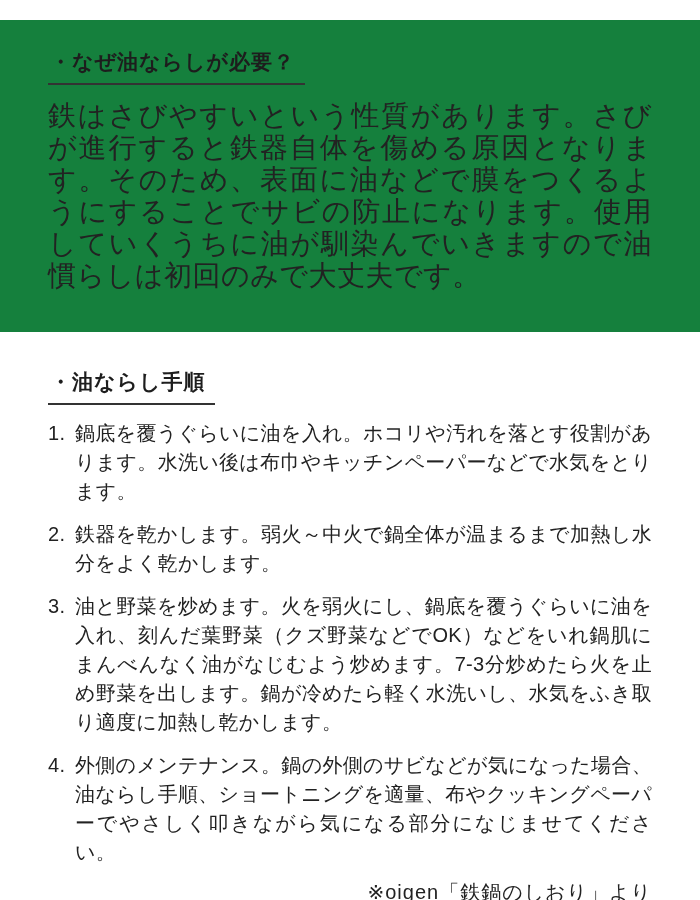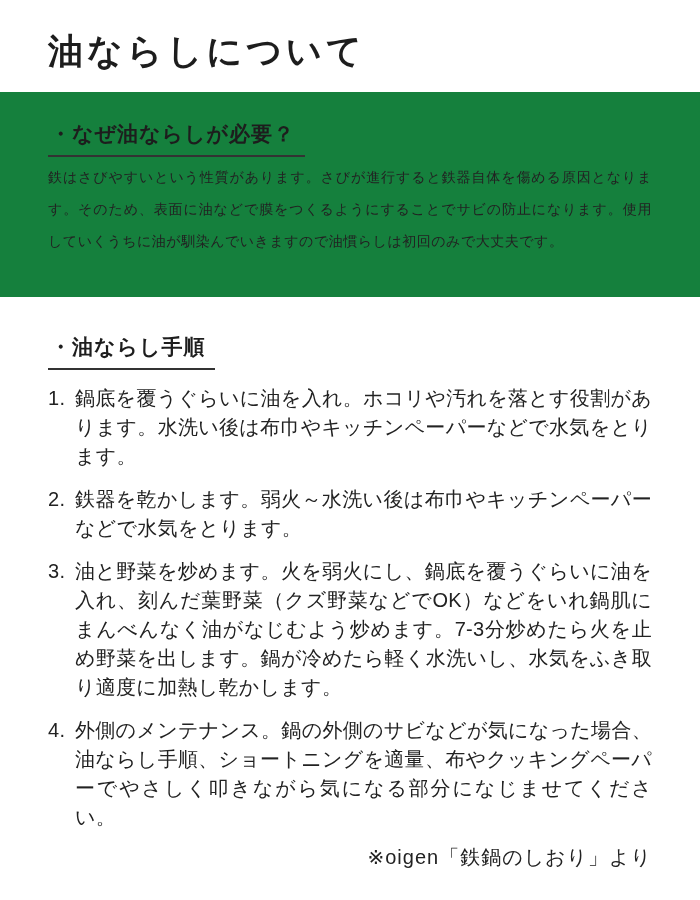--- a/index.html
+++ b/index.html
@@ -32,22 +32,22 @@
     .section-heading {
       display: inline-block;
       font-size: 21px;
       font-weight: bold;
       letter-spacing: 1px;
       color: #1d1d1d;
       border-bottom: 2px solid #333333;
       padding: 0 10px 7px 2px;
     }
     .pink-box .body-text {
-      margin-top: 4px;
-      font-size: 14px;
+      margin-top: 15px;
+      font-size: 28px;
       line-height: 32px;
       letter-spacing: 0.5px;
       color: #222222;
       text-align: justify;
     }
     .steps-section {
       padding: 36px 48px 0 48px;
       background: #ffffff;
     }
     .steps-list {
@@ -76,38 +76,37 @@
       font-size: 20px;
       letter-spacing: 1px;
       color: #222222;
     }
   </style>
 </head>
 <body>
 
 <div class="page">
 
-  <h1 class="page-title">油ならしについて</h1>
 
   <section class="pink-box">
     <h2 class="section-heading">・なぜ油ならしが必要？</h2>
     <p class="body-text">鉄はさびやすいという性質があります。さびが進行すると鉄器自体を傷める原因となります。そのため、表面に油などで膜をつくるようにすることでサビの防止になります。使用していくうちに油が馴染んでいきますので油慣らしは初回のみで大丈夫です。</p>
   </section>
 
   <section class="steps-section">
     <h2 class="section-heading">・油ならし手順</h2>
 
     <ol class="steps-list">
       <li class="step-item">
         <span class="step-num">1.</span>
         <span class="step-text">鍋底を覆うぐらいに油を入れ。ホコリや汚れを落とす役割があります。水洗い後は布巾やキッチンペーパーなどで水気をとります。</span>
       </li>
       <li class="step-item">
         <span class="step-num">2.</span>
-        <span class="step-text">鉄器を乾かします。弱火～水洗い後は布巾やキッチンペーパーなどで水気をとります。</span>
+        <span class="step-text">鉄器を乾かします。弱火～中火で鍋全体が温まるまで加熱し水分をよく乾かします。</span>
       </li>
       <li class="step-item">
         <span class="step-num">3.</span>
         <span class="step-text">油と野菜を炒めます。火を弱火にし、鍋底を覆うぐらいに油を入れ、刻んだ葉野菜（クズ野菜などでOK）などをいれ鍋肌にまんべんなく油がなじむよう炒めます。7-3分炒めたら火を止め野菜を出します。鍋が冷めたら軽く水洗いし、水気をふき取り適度に加熱し乾かします。</span>
       </li>
       <li class="step-item">
         <span class="step-num">4.</span>
         <span class="step-text">外側のメンテナンス。鍋の外側のサビなどが気になった場合、油ならし手順、ショートニングを適量、布やクッキングペーパーでやさしく叩きながら気になる部分になじませてください。</span>
       </li>
     </ol>

